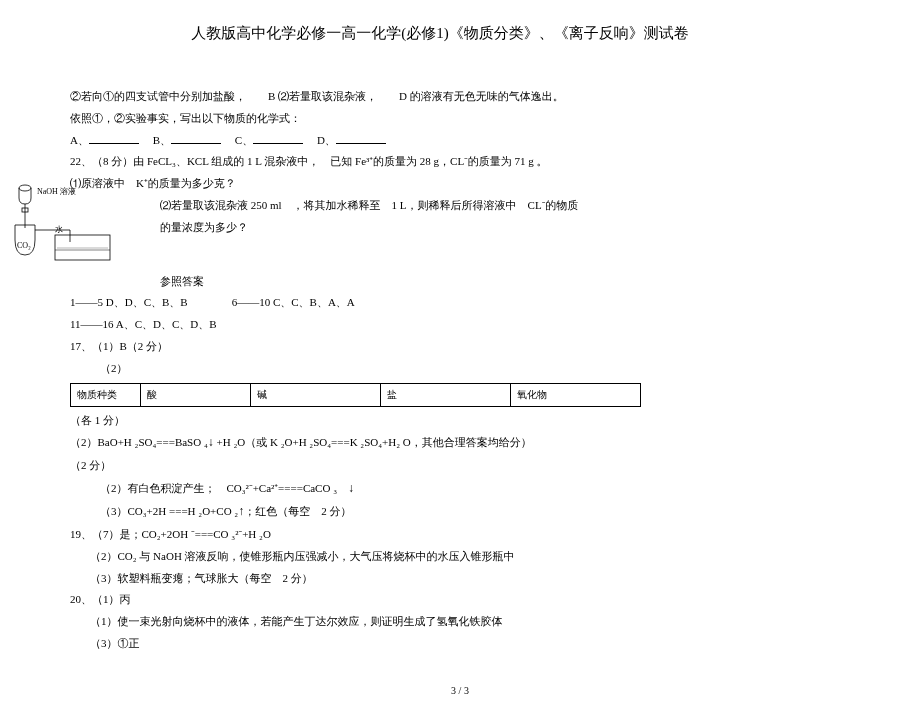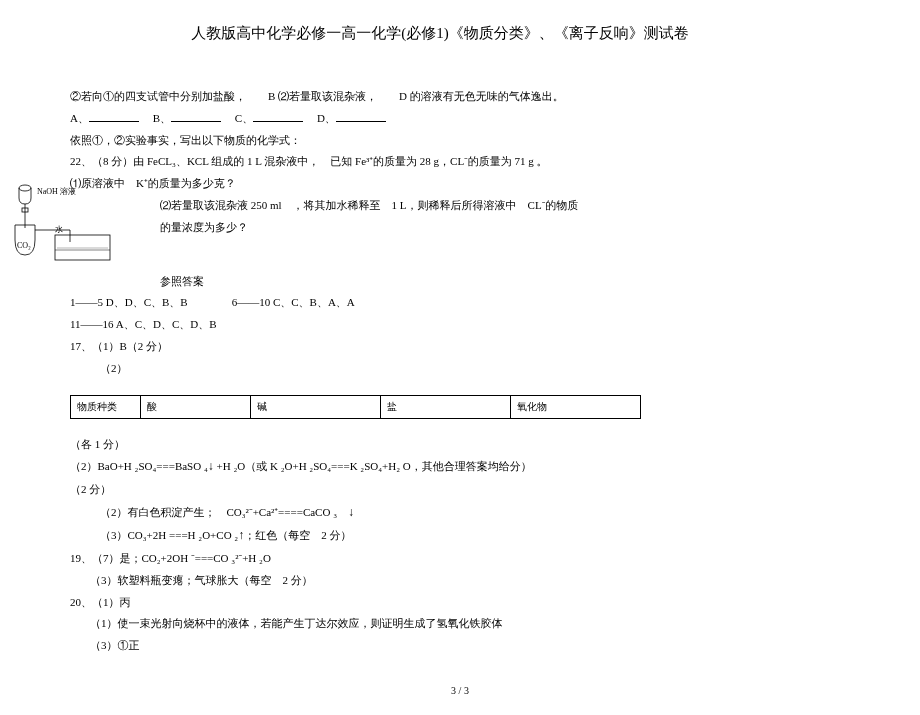--- a/index.html
+++ b/index.html
@@ -28,21 +28,21 @@
     }
     .blank {
       display: inline-block;
       border-bottom: 1px solid #000;
       min-width: 50px;
       height: 12px;
       vertical-align: baseline;
     }
     table {
       border-collapse: collapse;
-      margin: 16px 0;
+      margin: 4px 0;
       border-radius: 29px;
     }
     td {
       border: 1px solid #000;
       padding: 2px 6px;
       font-size: 10px;
       vertical-align: top;
     }
     .diagram {
       position: absolute;
@@ -88,27 +88,27 @@
     <line x1="52" y1="68" x2="103" y2="68" stroke="#000" stroke-width="0.3"></line>
     <text x="32" y="14" font-size="8">NaOH 溶液</text>
     <text x="50" y="52" font-size="8">水</text>
     <text x="12" y="68" font-size="8">CO₂</text>
   </svg>
 </div>
 
 <div class="content">
 
   <div class="line">②若向①的四支试管中分别加盐酸，　　B ⑵若量取该混杂液，　　D 的溶液有无色无味的气体逸出。</div>
+  <div class="line">依照①，②实验事实，写出以下物质的化学式：</div>
   <div class="line">
     <span>A、</span><span class="blank"></span>
     <span>　B、</span><span class="blank"></span>
     <span>　C、</span><span class="blank"></span>
     <span>　D、</span><span class="blank"></span>
   </div>
-  <div class="line">依照①，②实验事实，写出以下物质的化学式：</div>
   <div class="line">22、（8 分）由 FeCL₃、KCL 组成的 1 L 混杂液中，　已知 Fe³⁺的质量为 28 g，CL⁻的质量为 71 g 。</div>
   <div class="line">⑴原溶液中　K⁺的质量为多少克？</div>
   <div class="line" style="padding-left:90px">⑵若量取该混杂液 250 ml　，将其加水稀释至　1 L，则稀释后所得溶液中　CL⁻的物质</div>
   <div class="line" style="padding-left:90px">的量浓度为多少？</div>
 
   <div style="height:30px"></div>
 
   <div class="line" style="padding-left:90px">参照答案</div>
   <div class="line">
     <span>1——5 D、D、C、B、B</span>　　　　<span>6——10 C、C、B、A、A</span>
@@ -134,20 +134,21 @@
     <span>（2）BaO+H ₂SO₄===BaSO ₄</span><span class="arrow-down">↓</span><span> +H ₂O（或 K ₂O+H ₂SO₄===K ₂SO₄+H₂ O，其他合理答案均给分）</span>
   </div>
   <div class="line">（2 分）</div>
   <div class="line" style="padding-left:30px">
     <span>（2）有白色积淀产生；　CO₃²⁻+Ca²⁺====CaCO ₃　</span><span class="arrow-down">↓</span>
   </div>
   <div class="line" style="padding-left:30px">
     <span>（3）CO₃+2H ===H ₂O+CO ₂</span><span class="arrow-up">↑</span><span>；红色（每空　2 分）</span>
   </div>
   <div class="line">19、（7）是；CO₂+2OH ⁻===CO ₃²⁻+H ₂O</div>
+  <div class="line" style="padding-left:20px">（2）CO₂ 与 NaOH 溶液反响，使锥形瓶内压强减小，大气压将烧杯中的水压入锥形瓶中</div>
   <div class="line" style="padding-left:20px">（3）软塑料瓶变瘪；气球胀大（每空　2 分）</div>
   <div class="line">20、（1）丙</div>
   <div class="line" style="padding-left:20px">（1）使一束光射向烧杯中的液体，若能产生丁达尔效应，则证明生成了氢氧化铁胶体</div>
   <div class="line" style="padding-left:20px">（3）①正</div>
 
 </div>
 
 <div class="footer">3 / 3</div>
 
 </body></html>

